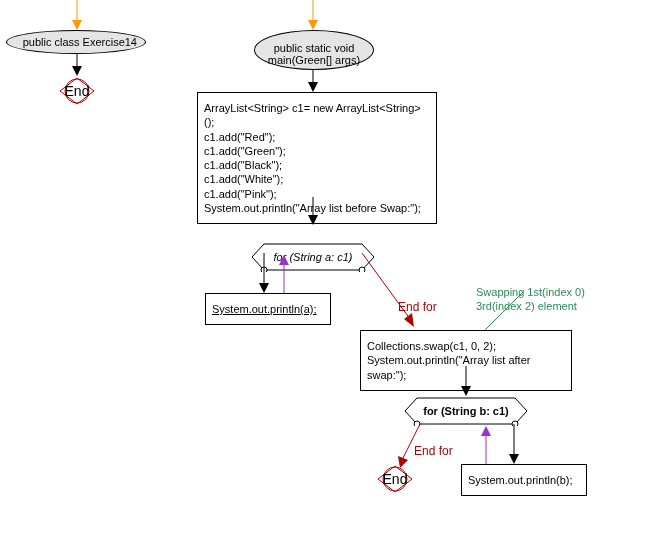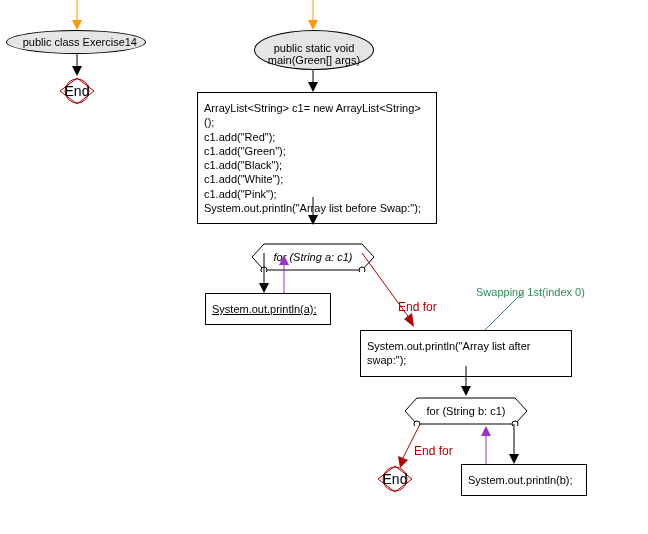--- a/index.html
+++ b/index.html
@@ -163,41 +163,43 @@
 
 <div class="arrow" style="left:362px; top:253px;">
   <svg width="60" height="78">
     <line x1="0" y1="0" x2="48" y2="66" stroke="#b00000" stroke-width="1"></line>
     <polygon points="52,74 42,66 50,60" fill="#b00000"></polygon>
   </svg>
 </div>
 <div class="edge-label" style="left:398px; top:300px;">End for</div>
 
 <div class="node rect" style="left:360px; top:330px; width:212px;">
+  <div>Collections.swap(c1, 0, 2);</div>
   <div>System.out.println("Array list after swap:");</div>
 </div>
 
 <div class="comment" style="left:476px; top:248px; width:130px;margin-top:37px;">
   <div>Swapping 1st(index 0)</div>
+  <div>3rd(index 2) element</div>
 </div>
 
 <div class="arrow" style="left:485px; top:292px;">
   <svg width="40" height="40">
     <line x1="38" y1="0" x2="0" y2="38" stroke="#2e8b57" stroke-width="1"></line>
   </svg>
 </div>
 
 <div class="arrow" style="left:460px; top:366px;">
   <svg width="12" height="30">
     <line x1="6" y1="0" x2="6" y2="22" stroke="#000" stroke-width="1"></line>
     <polygon points="6,30 1,20 11,20" fill="#000"></polygon>
   </svg>
 </div>
 
-<div class="hex" style="left:403px; top:396px; width:126px; height:30px;">
+<div class="hex" style="left:403px; top:396px; width:126px; height:30px;font-weight:bold;">
   <svg width="126" height="30">
     <polygon points="14,2 112,2 124,15 112,28 14,28 2,15" fill="#fff" stroke="#000" stroke-width="1"></polygon>
     <circle cx="14" cy="28" r="3" fill="#fff" stroke="#000" stroke-width="1"></circle>
     <circle cx="112" cy="28" r="3" fill="#fff" stroke="#000" stroke-width="1"></circle>
   </svg>
   <div class="hex-label">for (String b: c1)</div>
 </div>
 
 <div class="arrow" style="left:492px; top:424px;">
   <svg width="30" height="40">

